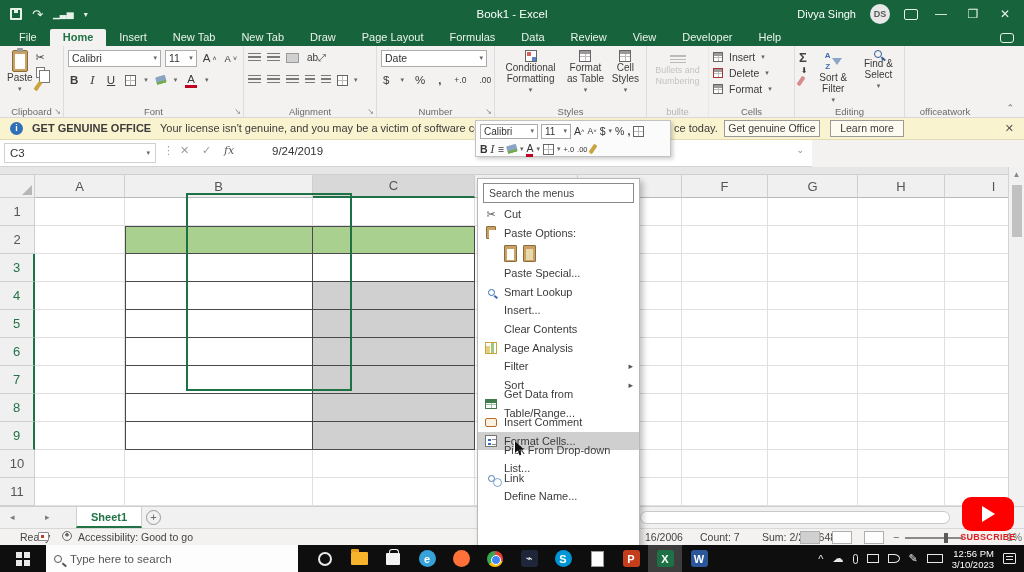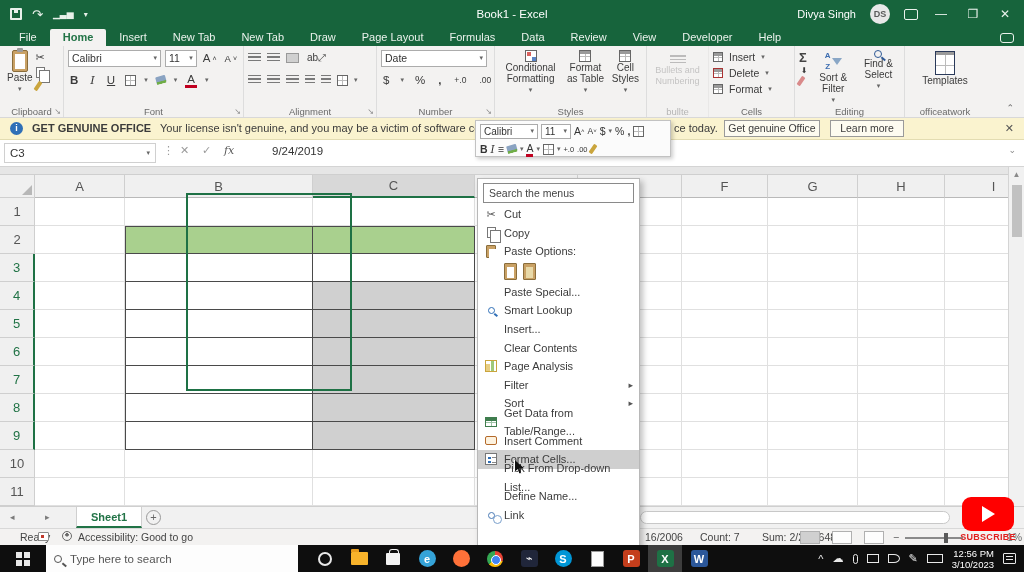--- a/index.html
+++ b/index.html
@@ -58,21 +58,21 @@
   
   #warnbar { position:absolute; left:0; top:118px; width:1024px; height:22px; background:#faf3cf; border-bottom:1px solid #e3dcb2; font-size:11px; color:#3b3b3b; }
   .winfo { position:absolute; left:10px; top:4px; width:13px; height:13px; border-radius:50%; background:#2f6fb7; color:#fff; font-size:9px; font-weight:bold; text-align:center; line-height:13px; }
   #warn-title { position:absolute; left:32px; top:4px; font-weight:bold; }
   #warn-msg { position:absolute; left:160px; top:4px; width:315px; overflow:hidden; white-space:nowrap; }
   #warn-tail { position:absolute; left:674px; top:4px; }
   .warnbtn { position:absolute; top:2px; height:17px; background:#fdfbf0; border:1px solid #9a9a9a; font-size:10.5px; text-align:center; line-height:15px; }
   #warn-close { position:absolute; right:10px; top:4px; color:#555; font-size:11px; }
 
   
-  #formulabar { position:absolute; left:0; top:140px; width:1024px; height:27px; background:#fff; border-bottom:1px solid #d4d4d4; font-size:11.5px; color:#333;text-decoration:underline; }
+  #formulabar { position:absolute; left:0; top:140px; width:812px; height:27px; background:#fff; border-bottom:1px solid #d4d4d4; font-size:11.5px; color:#333;text-decoration:underline; }
   #namebox { position:absolute; left:4px; top:3px; width:152px; height:20px; border:1px solid #d0d0d0; display:flex; align-items:center; justify-content:space-between; padding:0 5px; }
   .fbtn { position:absolute; top:4px; color:#9a9a9a; font-size:11px; }
   #fx { font-family:"DejaVu Serif",serif; font-style:italic; color:#5a5a5a; }
   #formula-value { position:absolute; left:272px; top:5px; }
   #fb-expand { position:absolute; right:8px; top:5px; color:#8a8a8a; font-size:9px; }
 
   
   #sheet { position:absolute; left:0; top:167px; width:1024px; height:339px; background:#e6e6e6; overflow:hidden; }
   #colhdrs { position:absolute; left:0; top:7px; height:24px; display:flex; width:1008px; }
   .cornerbox { width:35px; height:24px; background:#f0f0f0; border:1px solid #cfcfcf; border-left:none; position:relative; flex:none; }
@@ -386,24 +386,20 @@
         <div class="bigbtn">
           <span class="magni"></span>
           <span>Find &amp; Select</span>
             <span class="ddv">▾</span>
         </div>
       </div>
       <span class="rlabel">Editing</span>
     </div>
 
     <div class="rgroup" style="width:80px;border-right:none">
-      <div class="bigbtn" style="padding-top:2px">
-        <span class="gridic" style="width:20px;height:24px;border-color:#2a3a5a"></span>
-        <span>Templates</span>
-      </div>
       <span class="rlabel">officeatwork</span>
     </div>
 
     <span style="position:absolute;right:10px;bottom:4px;font-size:9px;color:#666">⌃</span>
   </div>
 
   <div id="warnbar">
     <span class="winfo">i</span>
     <span id="warn-title">GET GENUINE OFFICE</span>
     <span id="warn-msg">Your license isn't genuine, and you may be a victim of software counterfeiting. Avoid int</span>
@@ -618,26 +614,20 @@
     <input id="cm-search" readonly="" placeholder="Search the menus" style="">
     <div id="cm-items">
         <div class="cm-item">
           <span class="cm-ico">
             <span>✂</span>
           </span>
           <span>Cut</span>
         </div>
         <div class="cm-item">
           <span class="cm-ico">
-            <span class="ico-copy"></span>
-          </span>
-          <span>Copy</span>
-        </div>
-        <div class="cm-item">
-          <span class="cm-ico">
             <span class="mini-clip" style="width: 10px; height: 13px;"></span>
           </span>
           <span>Paste Options:</span>
         </div>
         <div class="cm-pasterow">
           <span class="mini-clip"></span>
           <span class="mini-clip alt"></span>
         </div>
         <div class="cm-item">
           <span class="cm-ico"></span>
@@ -690,28 +680,28 @@
             <span class="ico-fmtcells"></span>
           </span>
           <span>Format Cells...</span>
           <span class="cursor"></span>
         </div>
         <div class="cm-item">
           <span class="cm-ico"></span>
           <span>Pick From Drop-down List...</span>
         </div>
         <div class="cm-item">
+          <span class="cm-ico">
+            <span class="ico-link"></span>
+          </span>
+          <span>Link</span>
+        </div>
+        <div class="cm-item">
           <span class="cm-ico"></span>
           <span>Define Name...</span>
-        </div>
-        <div class="cm-item">
-          <span class="cm-ico">
-            <span class="ico-link"></span>
-          </span>
-          <span>Link</span>
         </div>
       </div>
   </div>
 
   <div id="minitb">
     <div class="mtrow">
       <span class="mtbox" style="width:58px">
           <span>Calibri</span>
           <span class="ddv">▾</span>
         </span>

